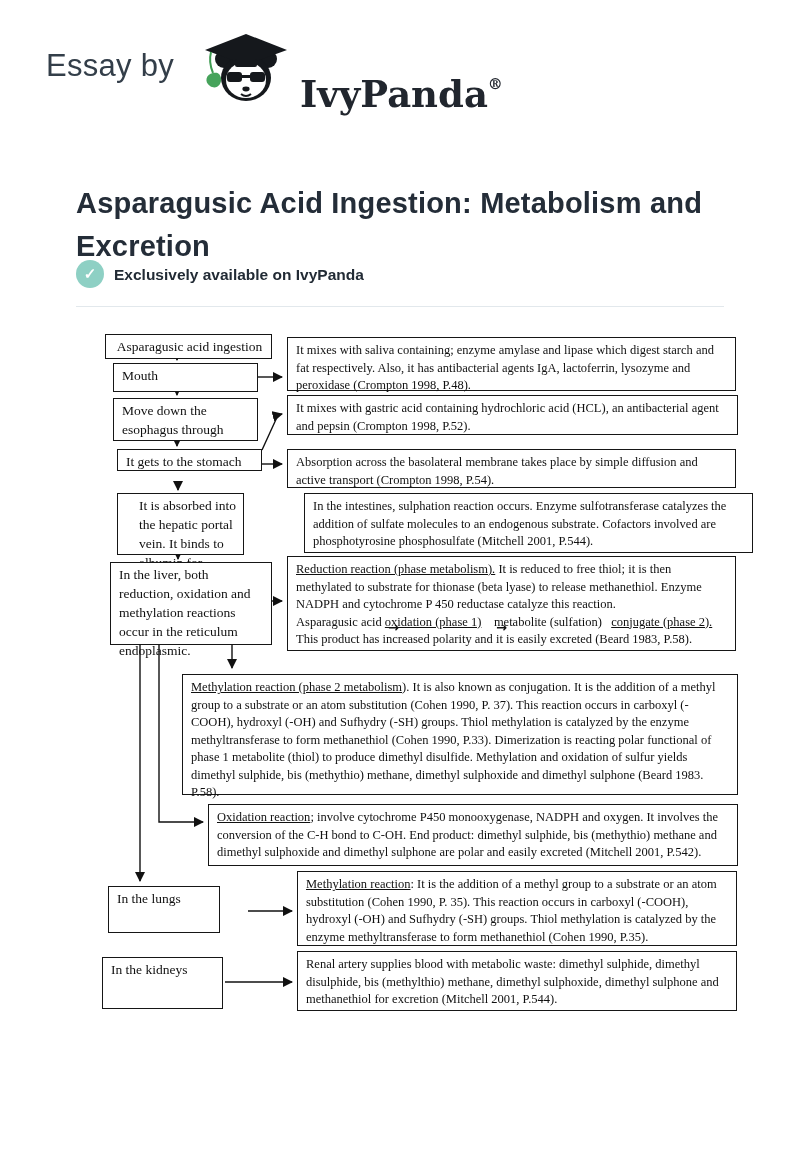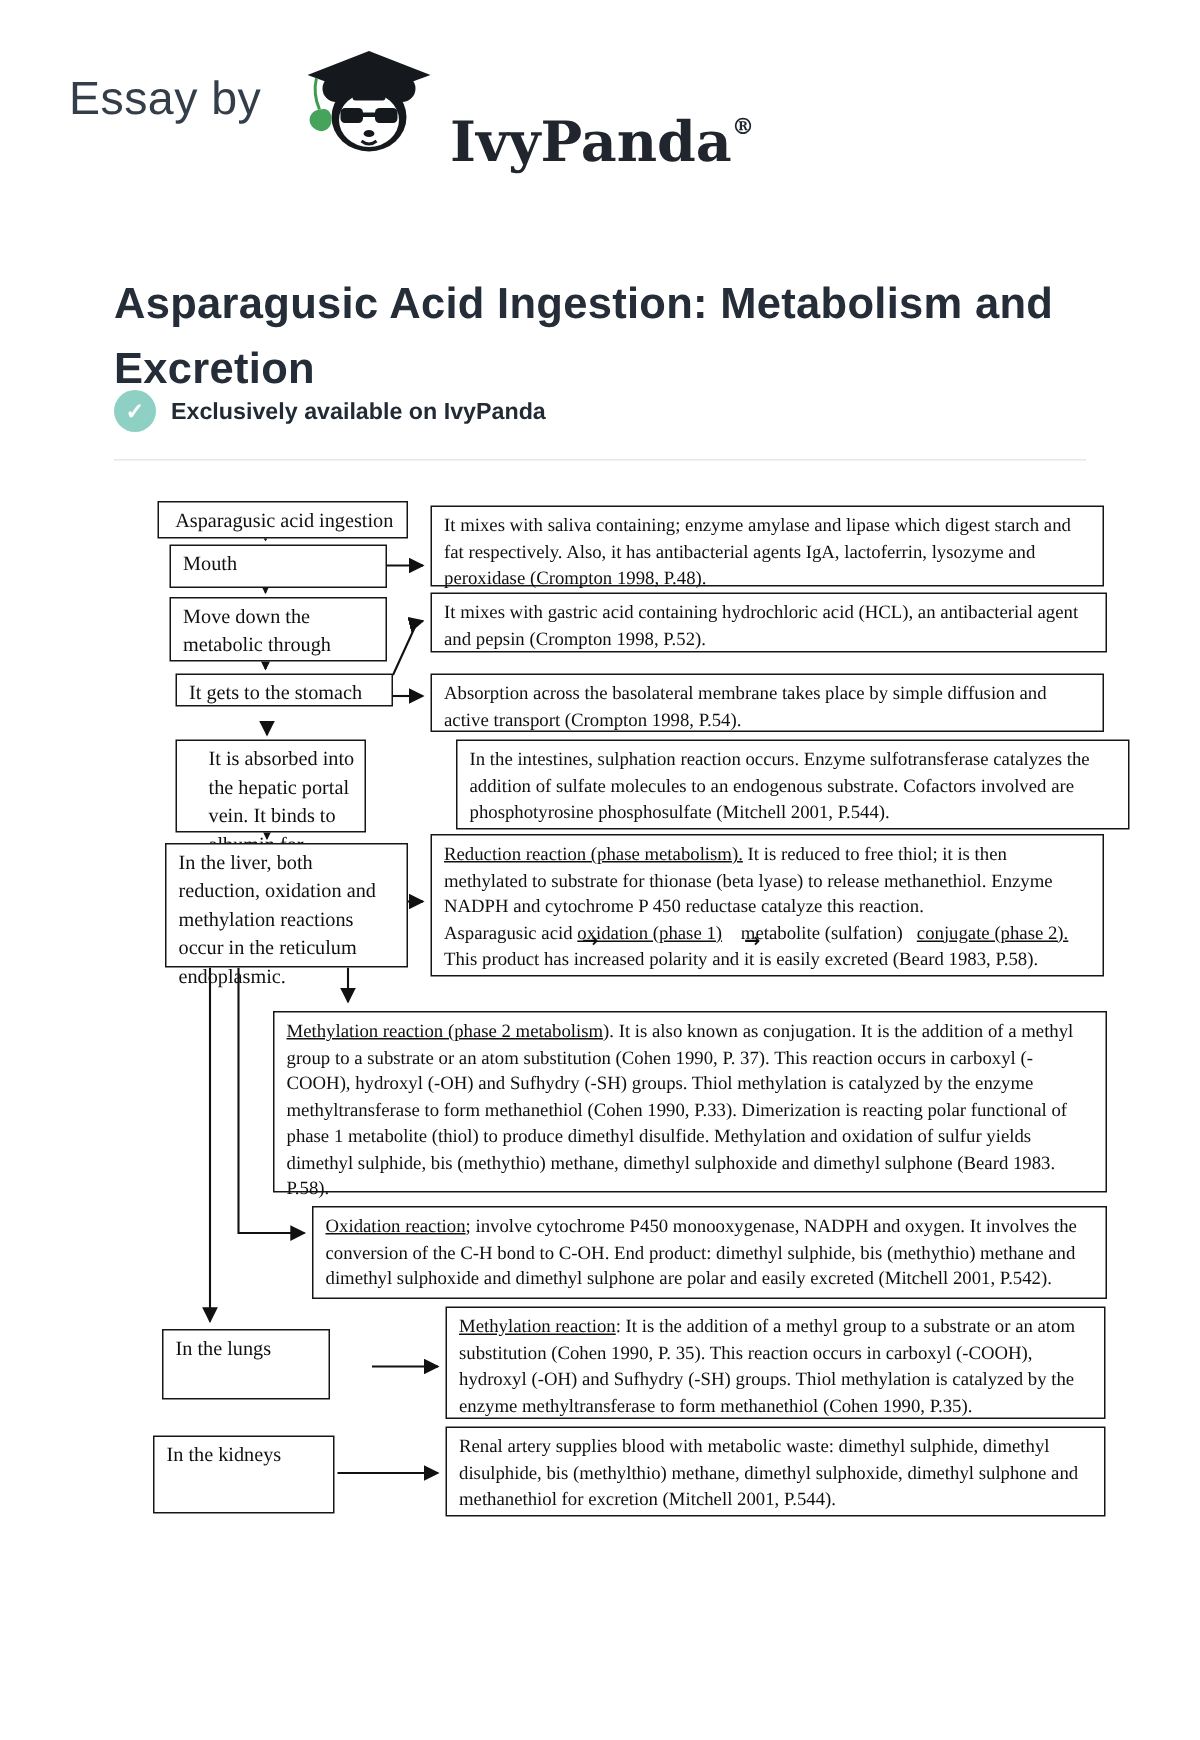--- a/index.html
+++ b/index.html
@@ -84,21 +84,21 @@
       <path d="M140,645 L140,881" marker-end="url(#ah)"></path>
       <path d="M159,645 L159,822 L203,822" marker-end="url(#ah)"></path>
       <path d="M232,645 L232,668" marker-end="url(#ah)"></path>
       <path d="M248,911 L292,911" marker-end="url(#ah)"></path>
       <path d="M225,982 L292,982" marker-end="url(#ah)"></path>
     </g>
   </svg>
 
   <div class="lbox" style="left:105px;top:334px;width:167px;height:25px;text-align:center;">Asparagusic  acid ingestion</div>
   <div class="lbox" style="left:113px;top:363px;width:145px;height:29px;">Mouth</div>
-  <div class="lbox" style="left:113px;top:398px;width:145px;height:43px;">Move down the metabolic through</div>
+  <div class="lbox" style="left:113px;top:398px;width:145px;height:43px;">Move down the esophagus through</div>
   <div class="lbox" style="left:117px;top:449px;width:145px;height:22px;">It gets to the stomach</div>
   <div class="lbox" style="left:117px;top:493px;width:127px;height:62px;padding-left:21px;">It is absorbed into the hepatic portal vein. It binds to albumin for</div>
   <div class="lbox" style="left:110px;top:562px;width:162px;height:83px;">In the liver, both reduction, oxidation and methylation reactions occur in the reticulum endoplasmic.</div>
   <div class="lbox" style="left:108px;top:886px;width:112px;height:47px;">In the lungs</div>
   <div class="lbox" style="left:102px;top:957px;width:121px;height:52px;">In the kidneys</div>
 
   <div class="rbox" style="left:287px;top:337px;width:449px;height:54px;">It mixes with saliva containing; enzyme amylase and lipase which digest starch and fat respectively. Also, it has antibacterial agents IgA, lactoferrin, lysozyme and peroxidase (Crompton 1998, P.48).</div>
   <div class="rbox" style="left:287px;top:395px;width:451px;height:40px;">It mixes with gastric acid containing hydrochloric acid (HCL),  an antibacterial agent and pepsin  (Crompton 1998, P.52).</div>
   <div class="rbox" style="left:287px;top:449px;width:449px;height:39px;">Absorption across the basolateral membrane takes place by simple diffusion and active transport (Crompton 1998, P.54).</div>
   <div class="rbox" style="left:304px;top:493px;width:449px;height:60px;">In the intestines, sulphation reaction occurs. Enzyme sulfotransferase catalyzes the addition of sulfate molecules to an endogenous substrate. Cofactors involved are phosphotyrosine phosphosulfate (Mitchell 2001, P.544).</div>

